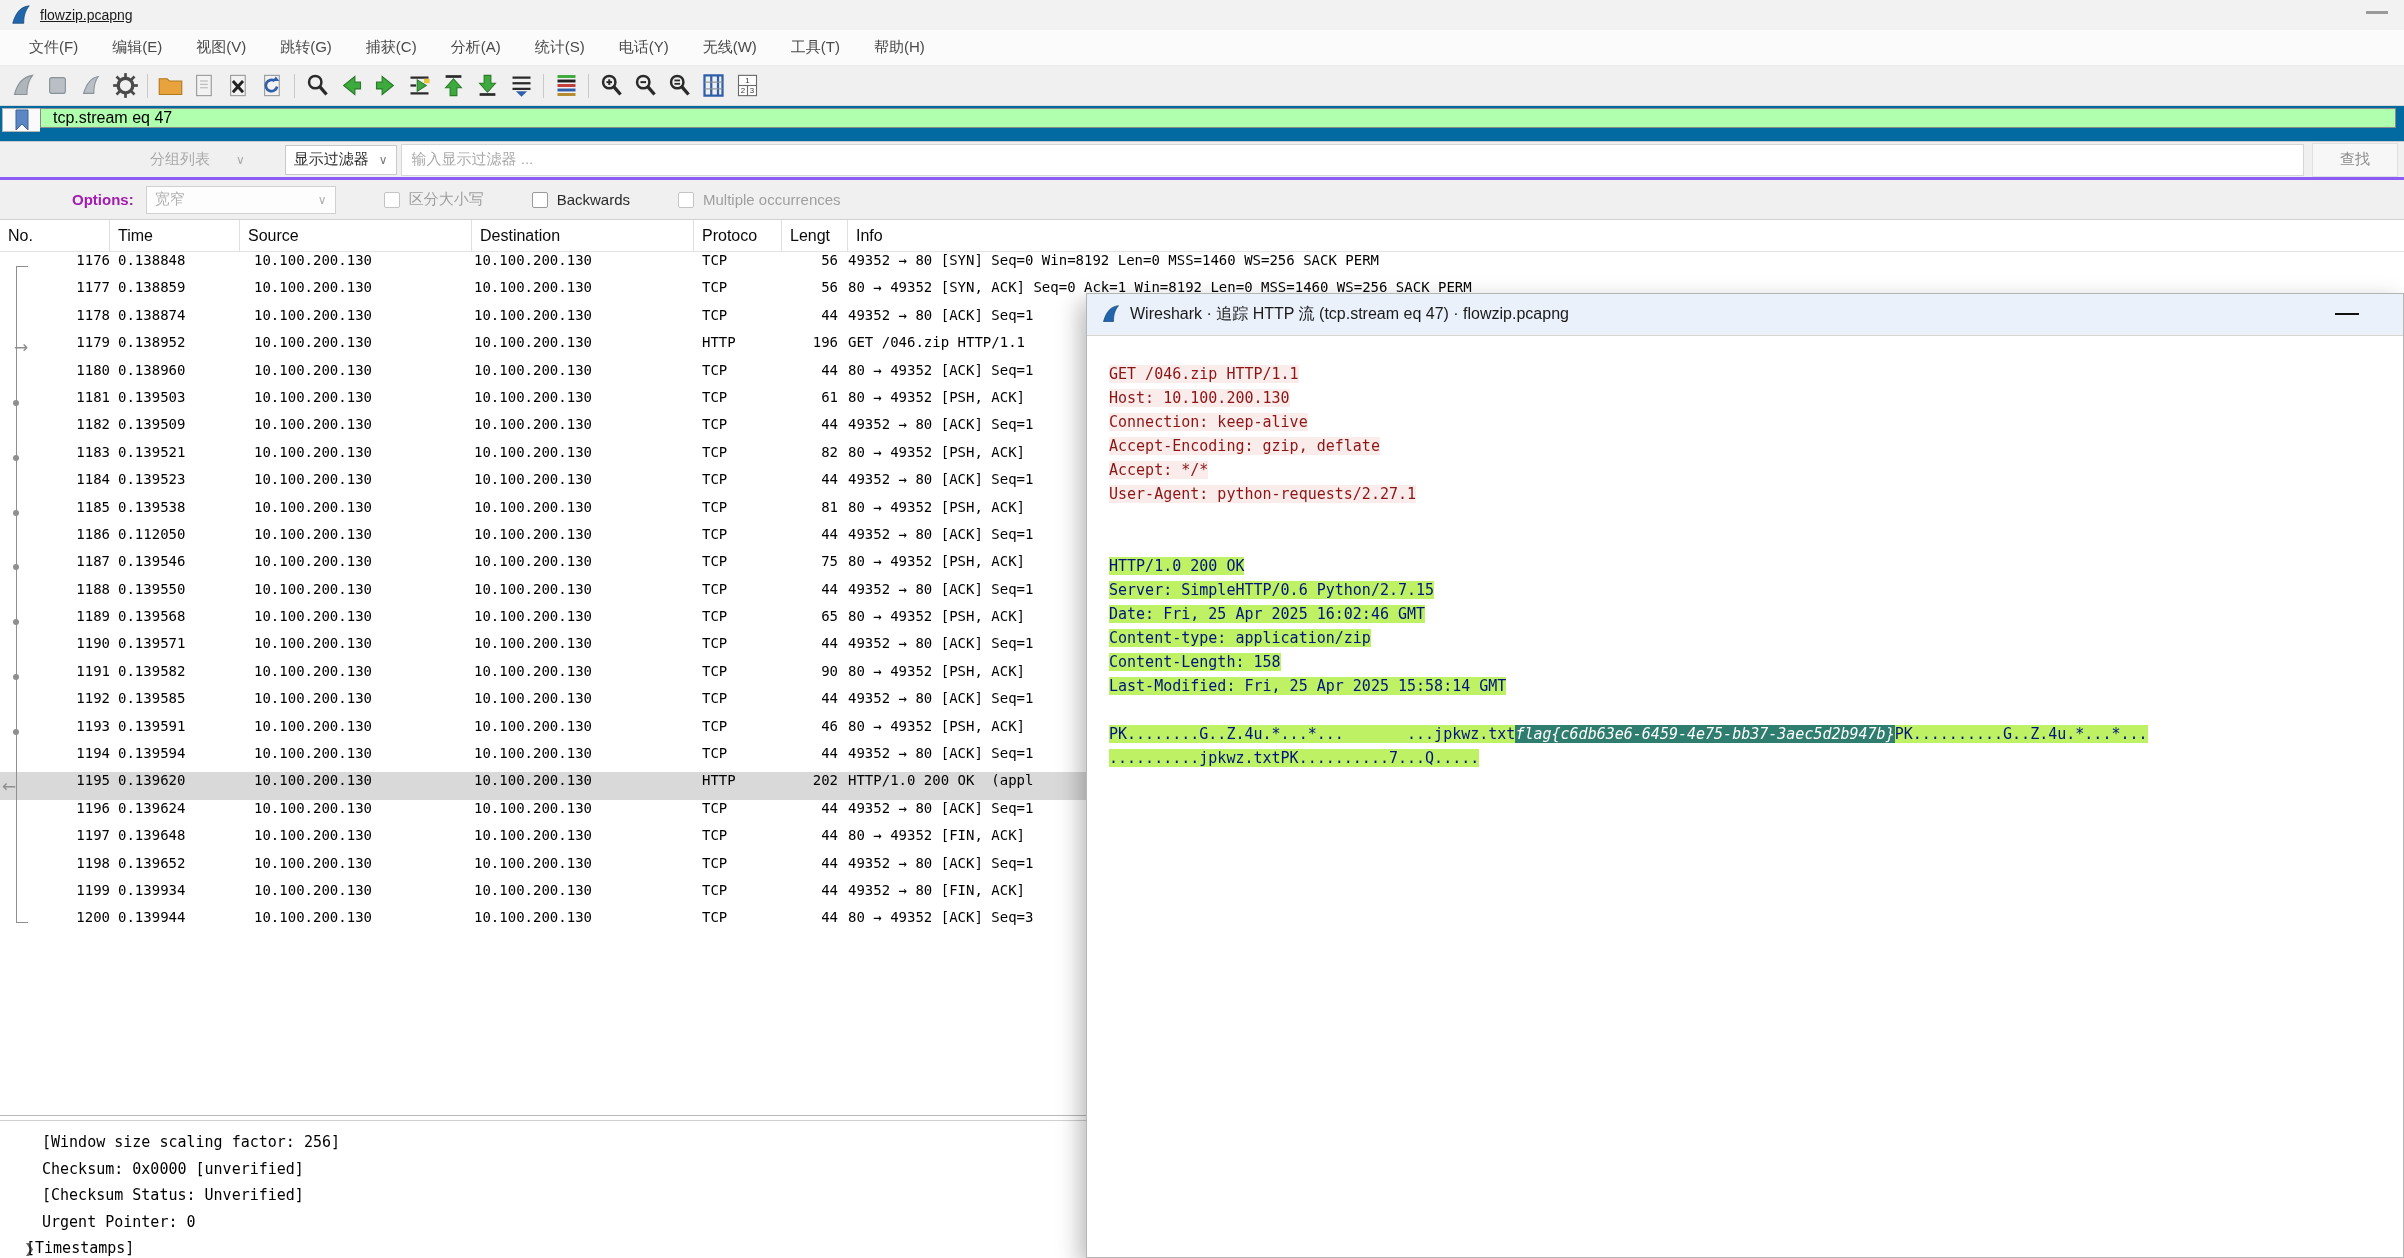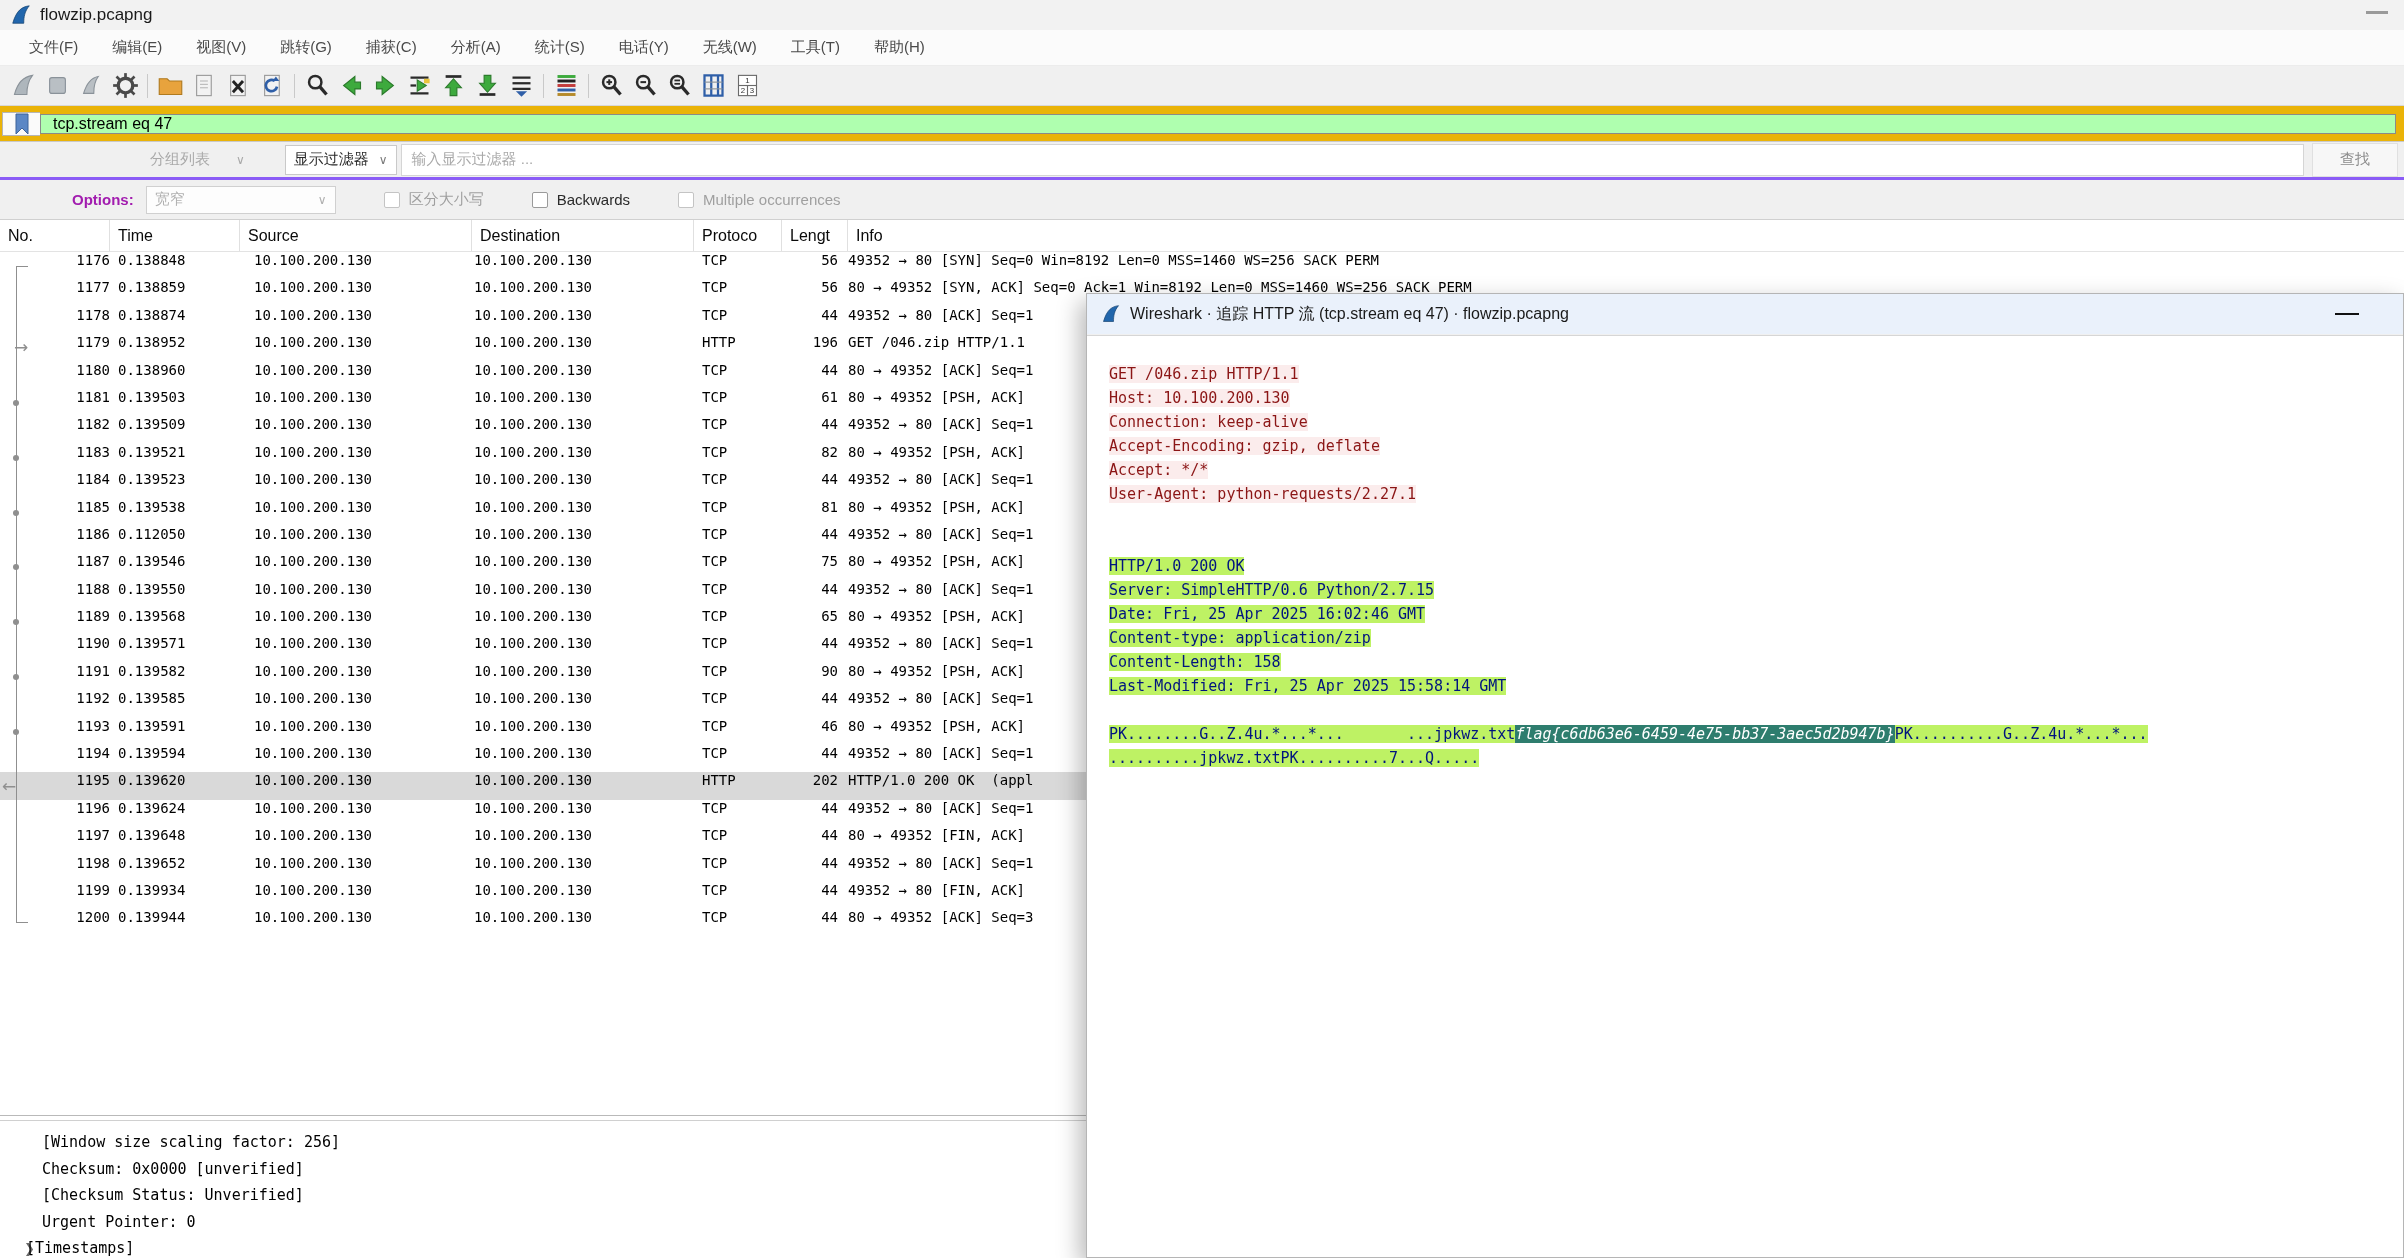--- a/index.html
+++ b/index.html
@@ -2,34 +2,34 @@
 <html><head>
 <meta charset="utf-8">
 <style>
   * { margin:0; padding:0; box-sizing:border-box; }
   html,body { width:2404px; height:1258px; overflow:hidden; background:#fff;
     font-family:"Liberation Sans", sans-serif; }
   .screen { position:relative; width:2404px; height:1258px; background:#ffffff; }
 
   
   .titlebar { height:30px; background:#f2f2f2; display:flex; align-items:center;
-    padding-left:10px; font-size:17px; color:#1a1a1a; position:relative; }
+    padding-left:10px; font-size:14px; color:#1a1a1a; position:relative;text-decoration:underline; }
   .titlebar .fin { width:22px; height:22px; margin-right:8px; }
   .win-min { position:absolute; right:16px; top:11px; width:22px; height:3px; background:#9a9a9a; }
 
   .menubar { height:36px; background:#fbfbfb; display:flex; align-items:center;
     padding-left:12px; font-size:15px; color:#4a4a4a; border-bottom:1px solid #ececec; }
   .menu-item { padding:0 17px; height:100%; display:flex; align-items:center; cursor:default; }
 
   .toolbar { height:40px; background:#f0f0f0; border-bottom:1px solid #d8d8d8;
     display:flex; align-items:center; padding-left:6px; }
   .tb-btn { width:34px; height:32px; display:flex; align-items:center; justify-content:center; }
   .tb-sep { width:1px; height:24px; background:#c9c9c9; margin:0 5px; }
 
-  .filterbar { height:36px; background:#eab308; display:flex; align-items:center;
+  .filterbar { height:36px; background:#0369a1; display:flex; align-items:flex-start;
     border-bottom:1px solid #c9c9c9; padding:2px 8px 2px 2px; }
   .bm-box { width:38px; background:#fafafa; border:1px solid #b5b5b5; border-right:none;
     display:flex; align-items:center; justify-content:center; }
   .filter-field { flex:1; background:#afffaf; border:1px solid #8a8a8a;
     display:flex; align-items:center; padding-left:12px;
     font-family:"Liberation Sans", sans-serif; font-size:16px; color:#000; }
 
   .searchbar { height:38px; background:#f0f0f0; display:flex; align-items:center;
     font-size:15px; color:#9a9a9a; border-bottom:3px solid #8b5cf6; }
   .scope-dd { margin-left:150px; display:flex; align-items:center; gap:26px; color:#a9a9a9; }

